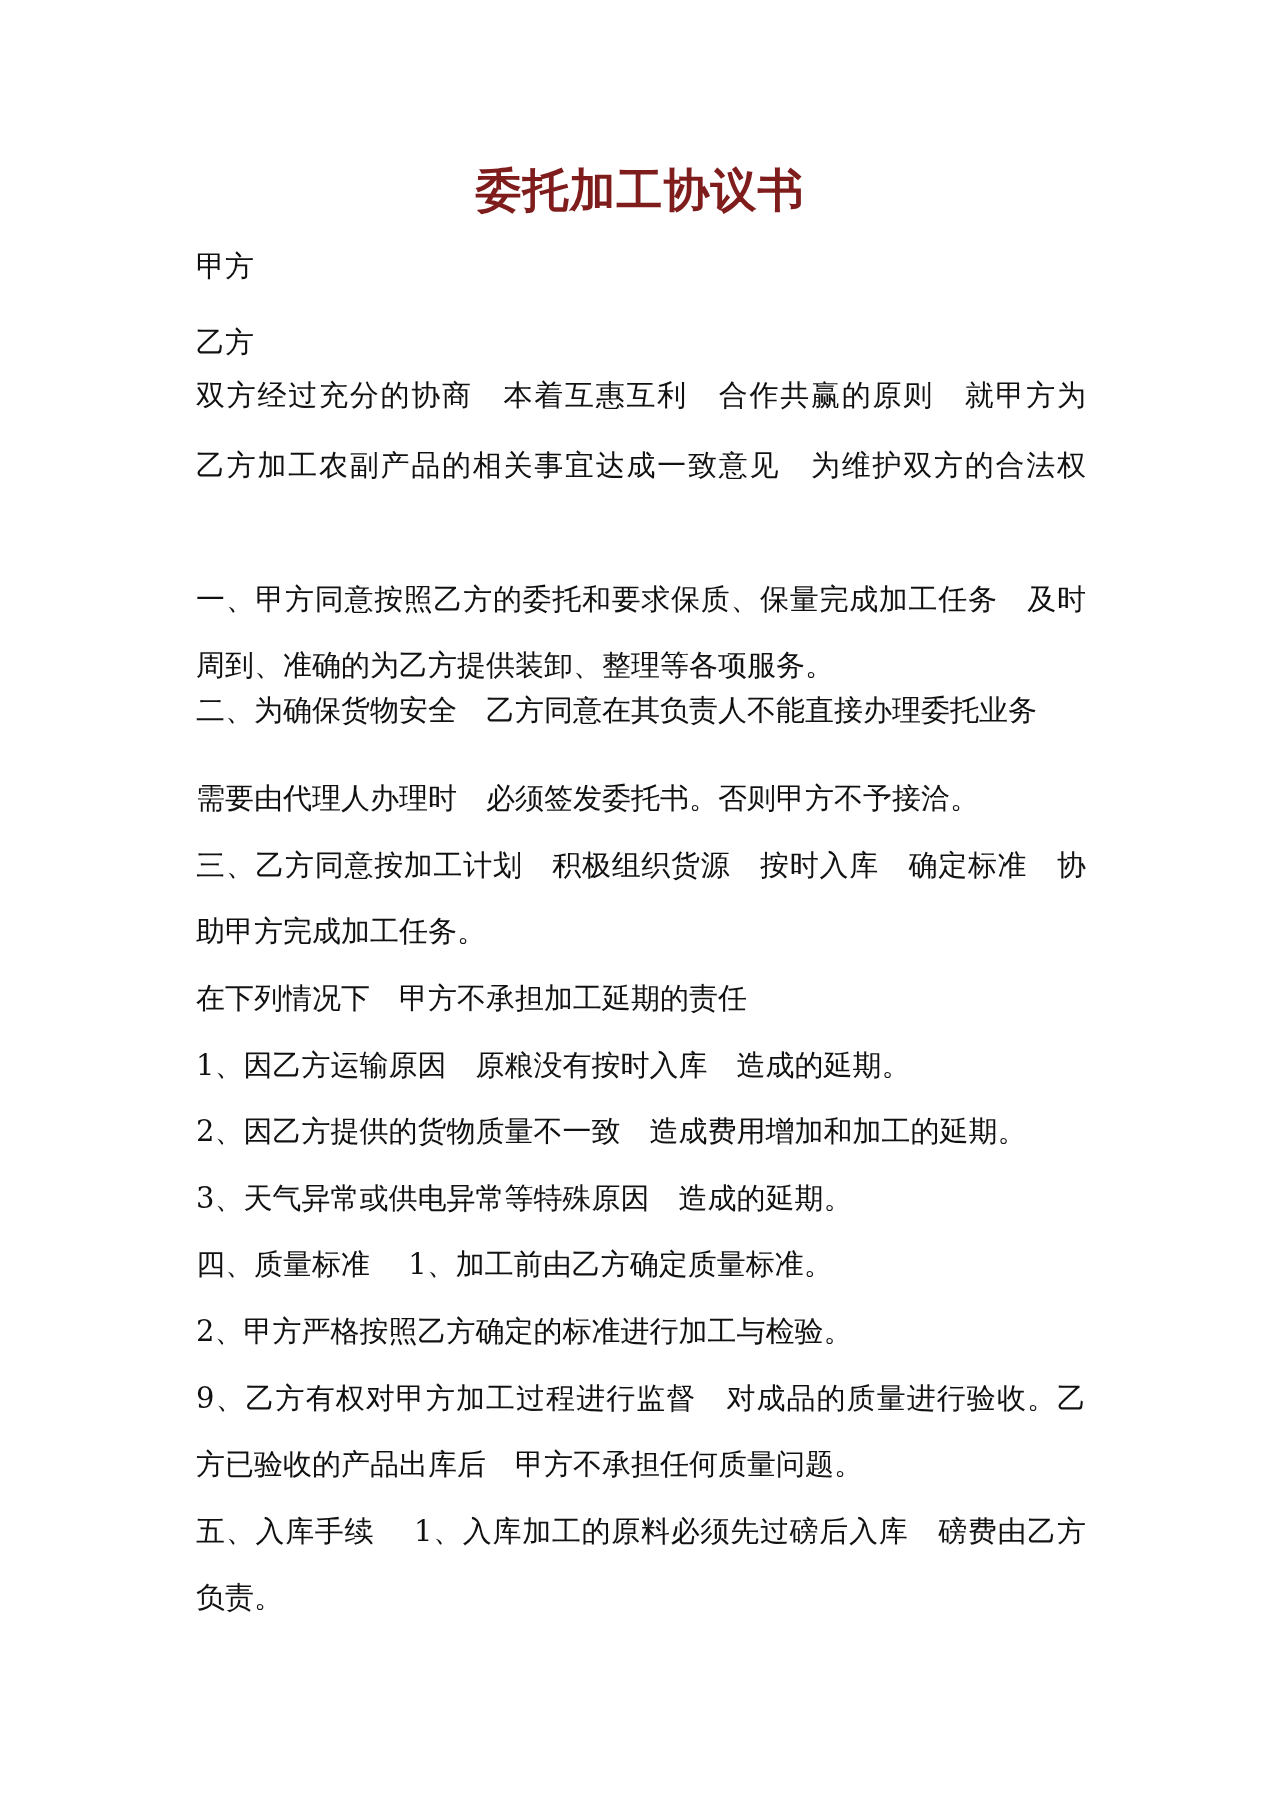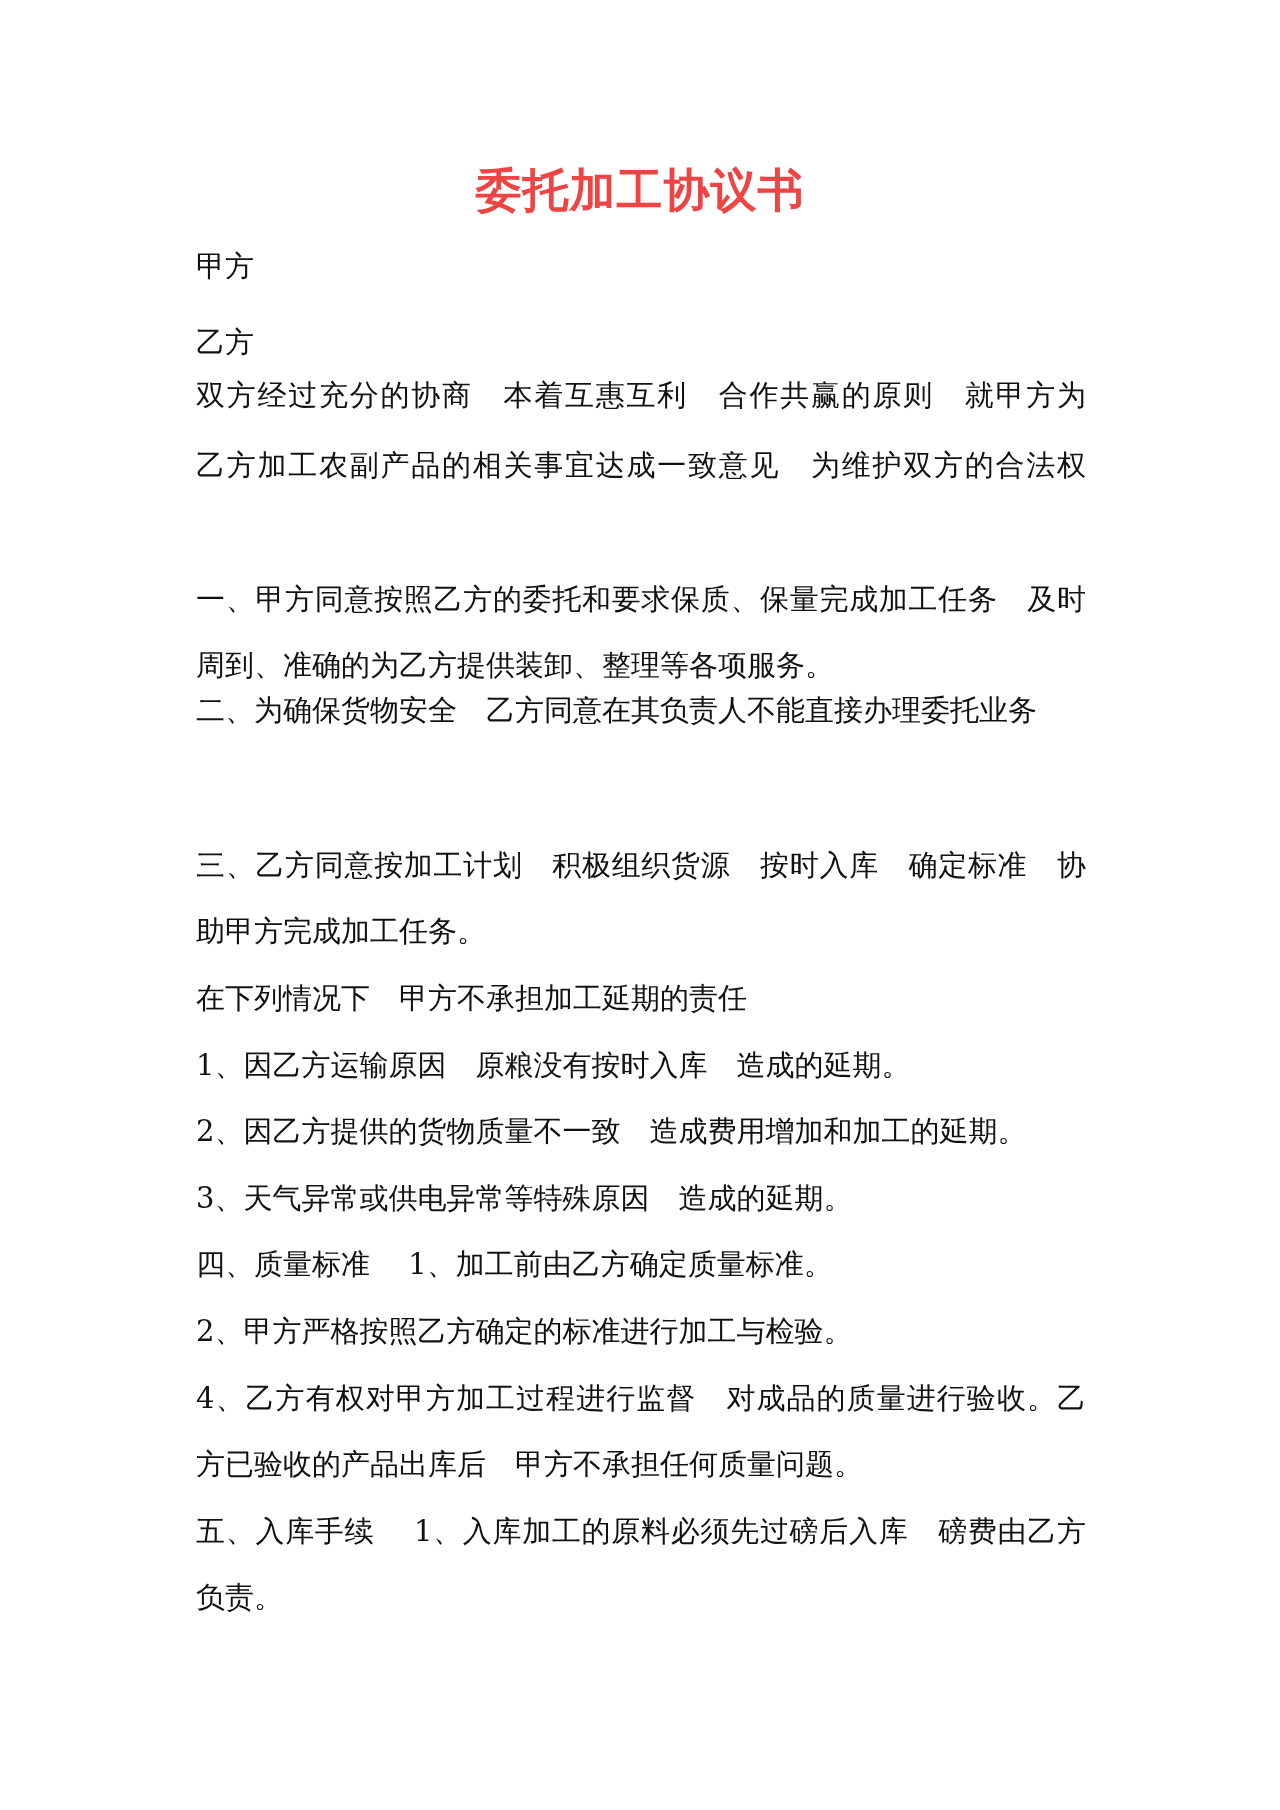--- a/index.html
+++ b/index.html
@@ -1,42 +1,43 @@
 <!DOCTYPE html>
 <html><head>
 <meta charset="utf-8">
 <style>
   html, body { margin: 0; padding: 0; background: #ffffff; }
   body { width: 1280px; height: 1810px; position: relative; overflow: hidden;
          font-family: "DejaVu Serif", "Liberation Serif", serif; color: #111111; }
   .page { position: absolute; left: 0; top: 0; width: 1280px; height: 1810px; background: #ffffff; }
   .title { position: absolute; left: 0; width: 1280px; top: 160px; height: 60px; line-height: 60px;
-           text-align: center; font-size: 46px; font-weight: bold; letter-spacing: 1px; color: #ef4444; }
+           text-align: center; font-size: 46px; font-weight: bold; letter-spacing: 1px; color: #7f1d1d; }
   .line { position: absolute; left: 196px; width: 890px; height: 40px; line-height: 40px;
           font-size: 29px; white-space: nowrap; margin-top: 10px; }
   .line.full { text-align: justify; text-align-last: justify; }
 </style>
 </head>
 <body>
 
 <div class="page">
   <div class="title">委托加工协议书</div>
 
   <div class="line" style="top:236px">甲方</div>
   <div class="line" style="top:312px">乙方</div>
   <div class="line full" style="top:365px">双方经过充分的协商　本着互惠互利　合作共赢的原则　就甲方为</div>
   <div class="line full" style="top:435px">乙方加工农副产品的相关事宜达成一致意见　为维护双方的合法权</div>
   <div class="line full" style="top:569px">一、甲方同意按照乙方的委托和要求保质、保量完成加工任务　及时</div>
   <div class="line" style="top:635px">周到、准确的为乙方提供装卸、整理等各项服务。</div>
   <div class="line" style="top:680px">二、为确保货物安全　乙方同意在其负责人不能直接办理委托业务</div>
+  <div class="line" style="top:768px">需要由代理人办理时　必须签发委托书。否则甲方不予接洽。</div>
   <div class="line full" style="top:835px">三、乙方同意按加工计划　积极组织货源　按时入库　确定标准　协</div>
   <div class="line" style="top:901px">助甲方完成加工任务。</div>
   <div class="line" style="top:968px">在下列情况下　甲方不承担加工延期的责任</div>
   <div class="line" style="top:1035px">1、因乙方运输原因　原粮没有按时入库　造成的延期。</div>
   <div class="line" style="top:1101px">2、因乙方提供的货物质量不一致　造成费用增加和加工的延期。</div>
   <div class="line" style="top:1168px">3、天气异常或供电异常等特殊原因　造成的延期。</div>
   <div class="line" style="top:1234px">四、质量标准　 1、加工前由乙方确定质量标准。</div>
   <div class="line" style="top:1301px">2、甲方严格按照乙方确定的标准进行加工与检验。</div>
-  <div class="line full" style="top:1368px">4、乙方有权对甲方加工过程进行监督　对成品的质量进行验收。乙</div>
+  <div class="line full" style="top:1368px">9、乙方有权对甲方加工过程进行监督　对成品的质量进行验收。乙</div>
   <div class="line" style="top:1434px">方已验收的产品出库后　甲方不承担任何质量问题。</div>
   <div class="line full" style="top:1501px">五、入库手续　 1、入库加工的原料必须先过磅后入库　磅费由乙方</div>
   <div class="line" style="top:1567px">负责。</div>
 </div>
 
 </body></html>

